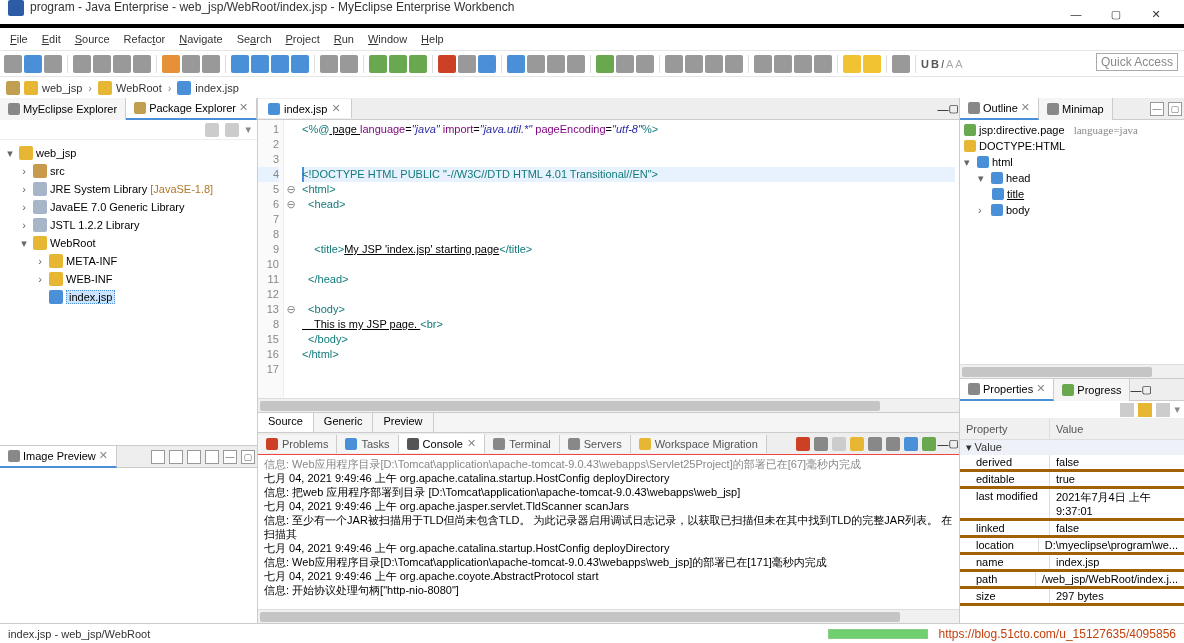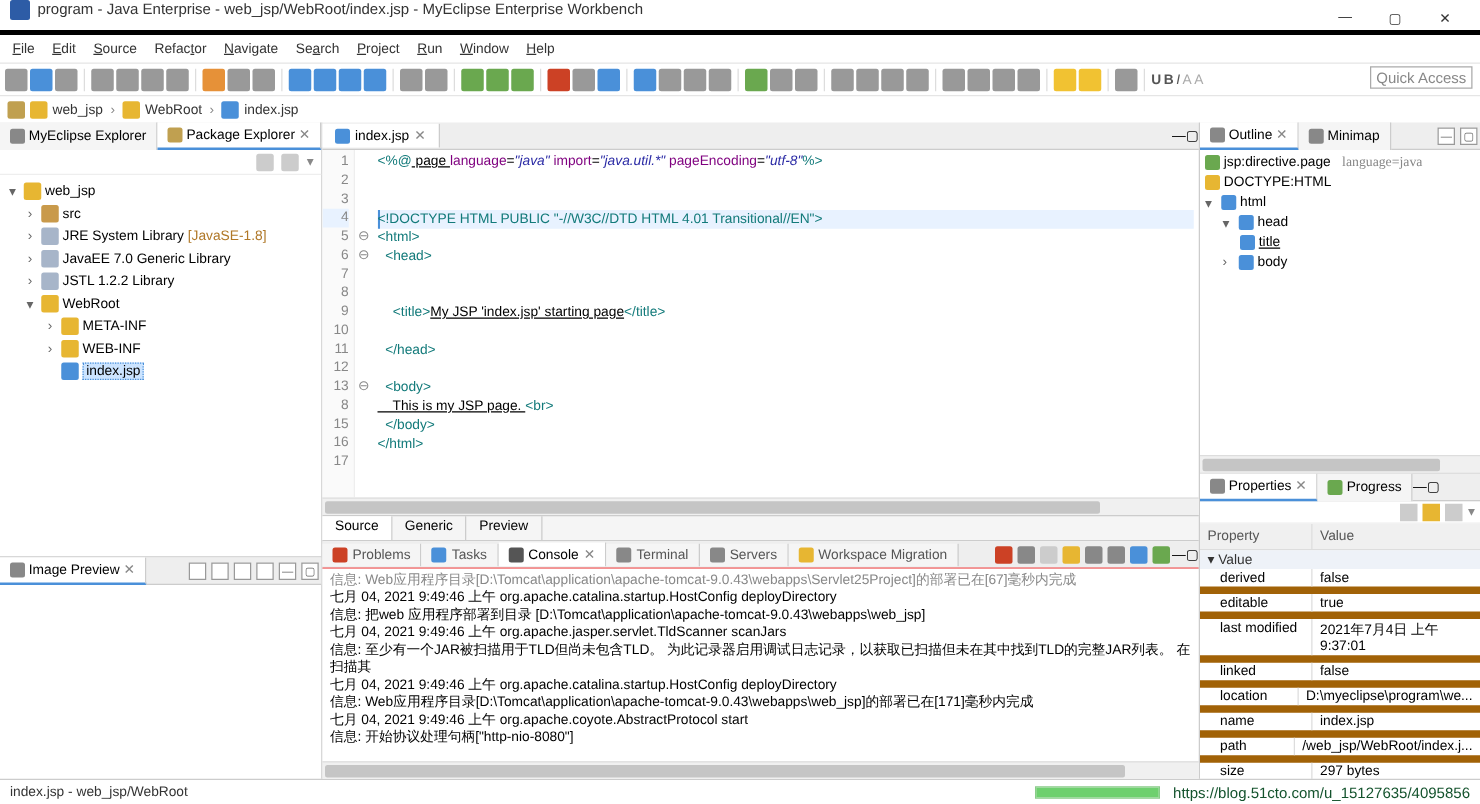--- a/index.html
+++ b/index.html
@@ -84,27 +84,27 @@
 .oind1 { padding-left: 14px; }
 .oind2 { padding-left: 28px; text-decoration: underline; }
 .deco-grey { color: #888; font-family: Liberation Serif, serif; }
 .props-pane { height: 245px; border-top: 1px solid #ccc; display: flex; flex-direction: column; }
 .props-tabs { height: 22px; display: flex; background: #eee; border-bottom: 1px solid #ccc; align-items: center; }
 .props-table { flex: 1; overflow: auto; }
 .props-head { display: flex; background: #f0f0f0; border-bottom: 1px solid #ddd; }
 .props-head div { padding: 4px 6px; color: #555; }
 .pcol1 { width: 90px; border-right: 1px solid #ddd; }
 .pcol2 { flex: 1; }
-.props-row { display: flex; border-bottom: 6px solid #a16207; }
+.props-row { display: flex; border-bottom: 3px solid #a16207; }
 .props-row .pcol1 { padding: 1px 6px 1px 16px; }
 .props-row .pcol2 { padding: 1px 6px; }
 .props-group { background: #eef2f8; padding: 1px 6px; color: #333; font-weight: 400; }
 .statusbar { height: 20px; border-top: 1px solid #ccc; display: flex; align-items: center; padding: 0 8px; color: #333; }
 .statusbar .sb-spacer { flex: 1; }
-.statusbar .log51 { color: #14532d; font-size: 12px; }
+.statusbar .log51 { color: #c2410c; font-size: 12px; }
 .scroll-stub { height: 14px; background: #f0f0f0; border-top: 1px solid #ddd; position: relative; }
 .scroll-stub .thumb { position: absolute; height: 10px; top: 2px; background: #c5c5c5; border-radius: 2px; }
 </style>
 </head>
 <body>
 
 <div class="titlebar">
   <div class="icon-app"></div>
   <div class="title">program - Java Enterprise - web_jsp/WebRoot/index.jsp - MyEclipse Enterprise Workbench</div>
   <div class="win-btn">—</div>

